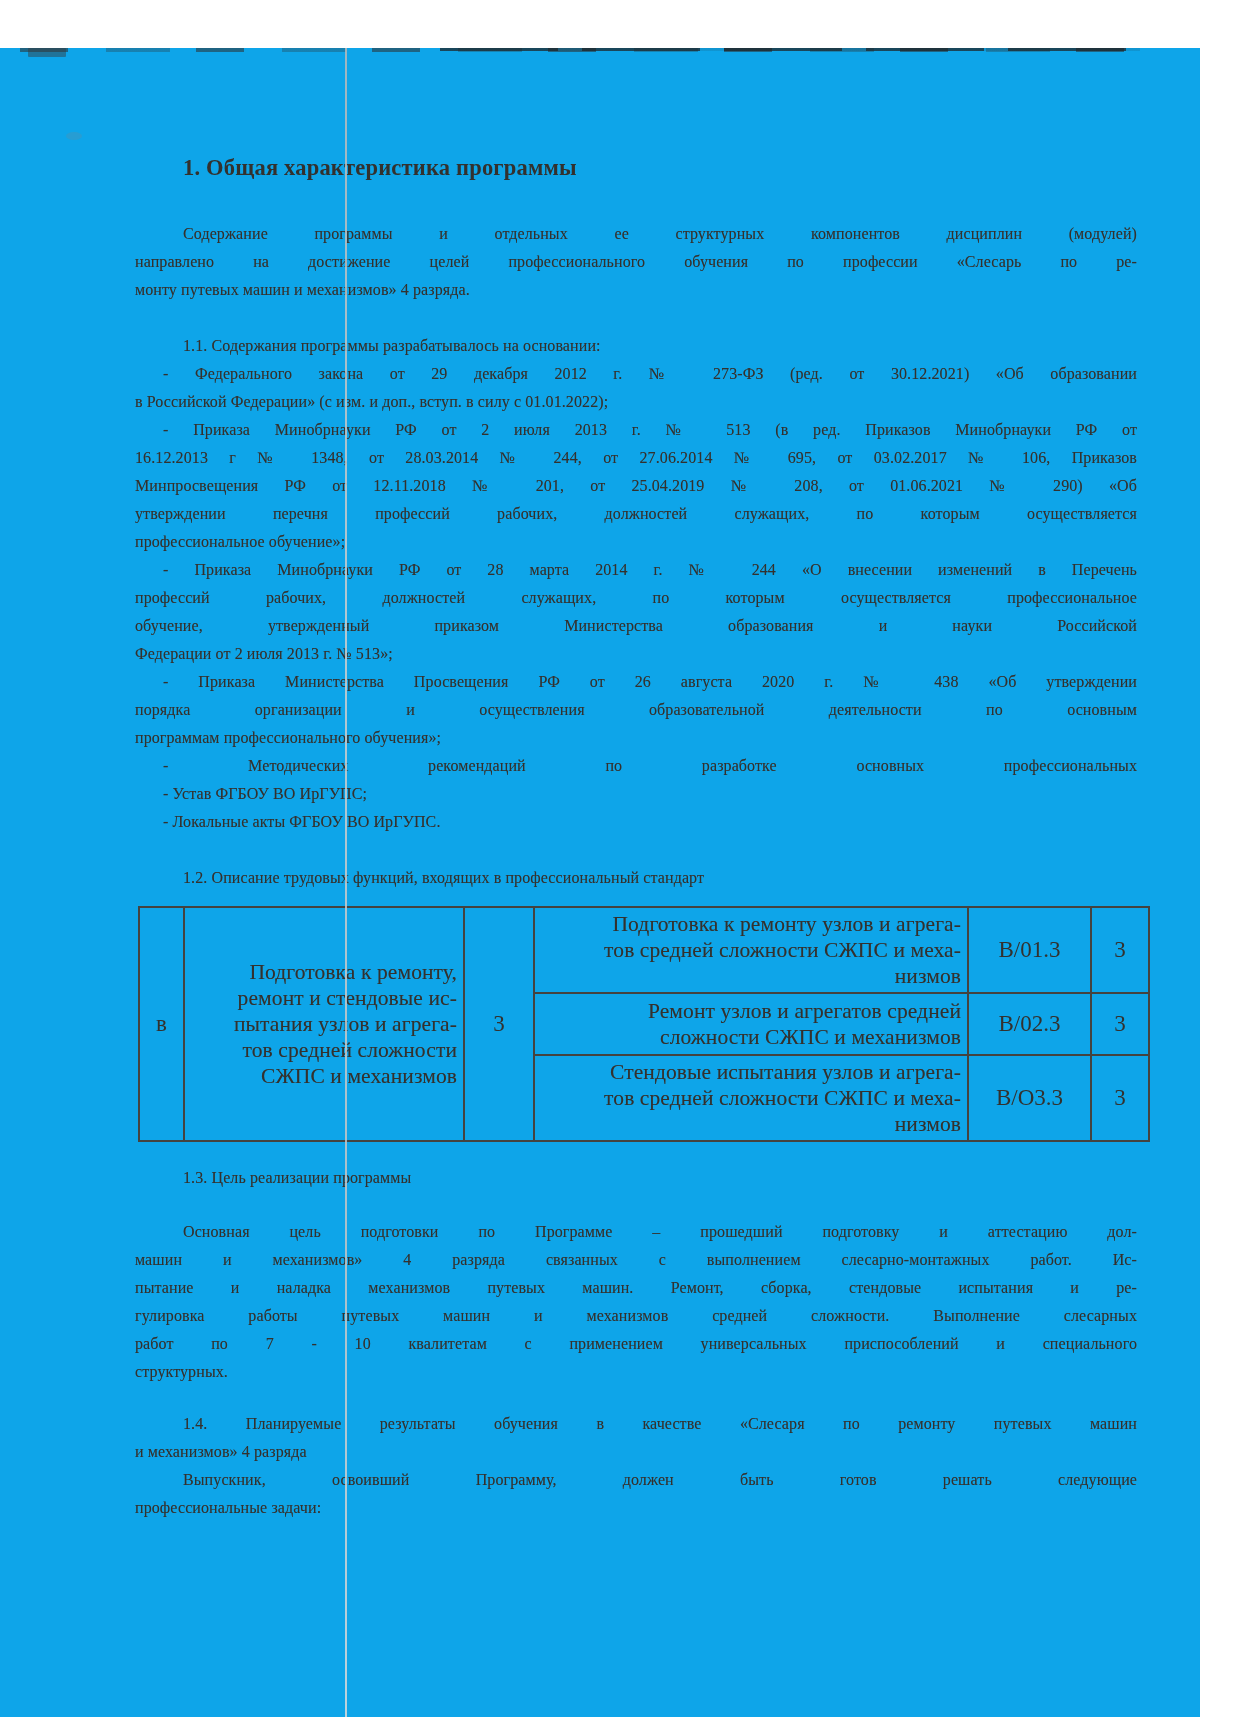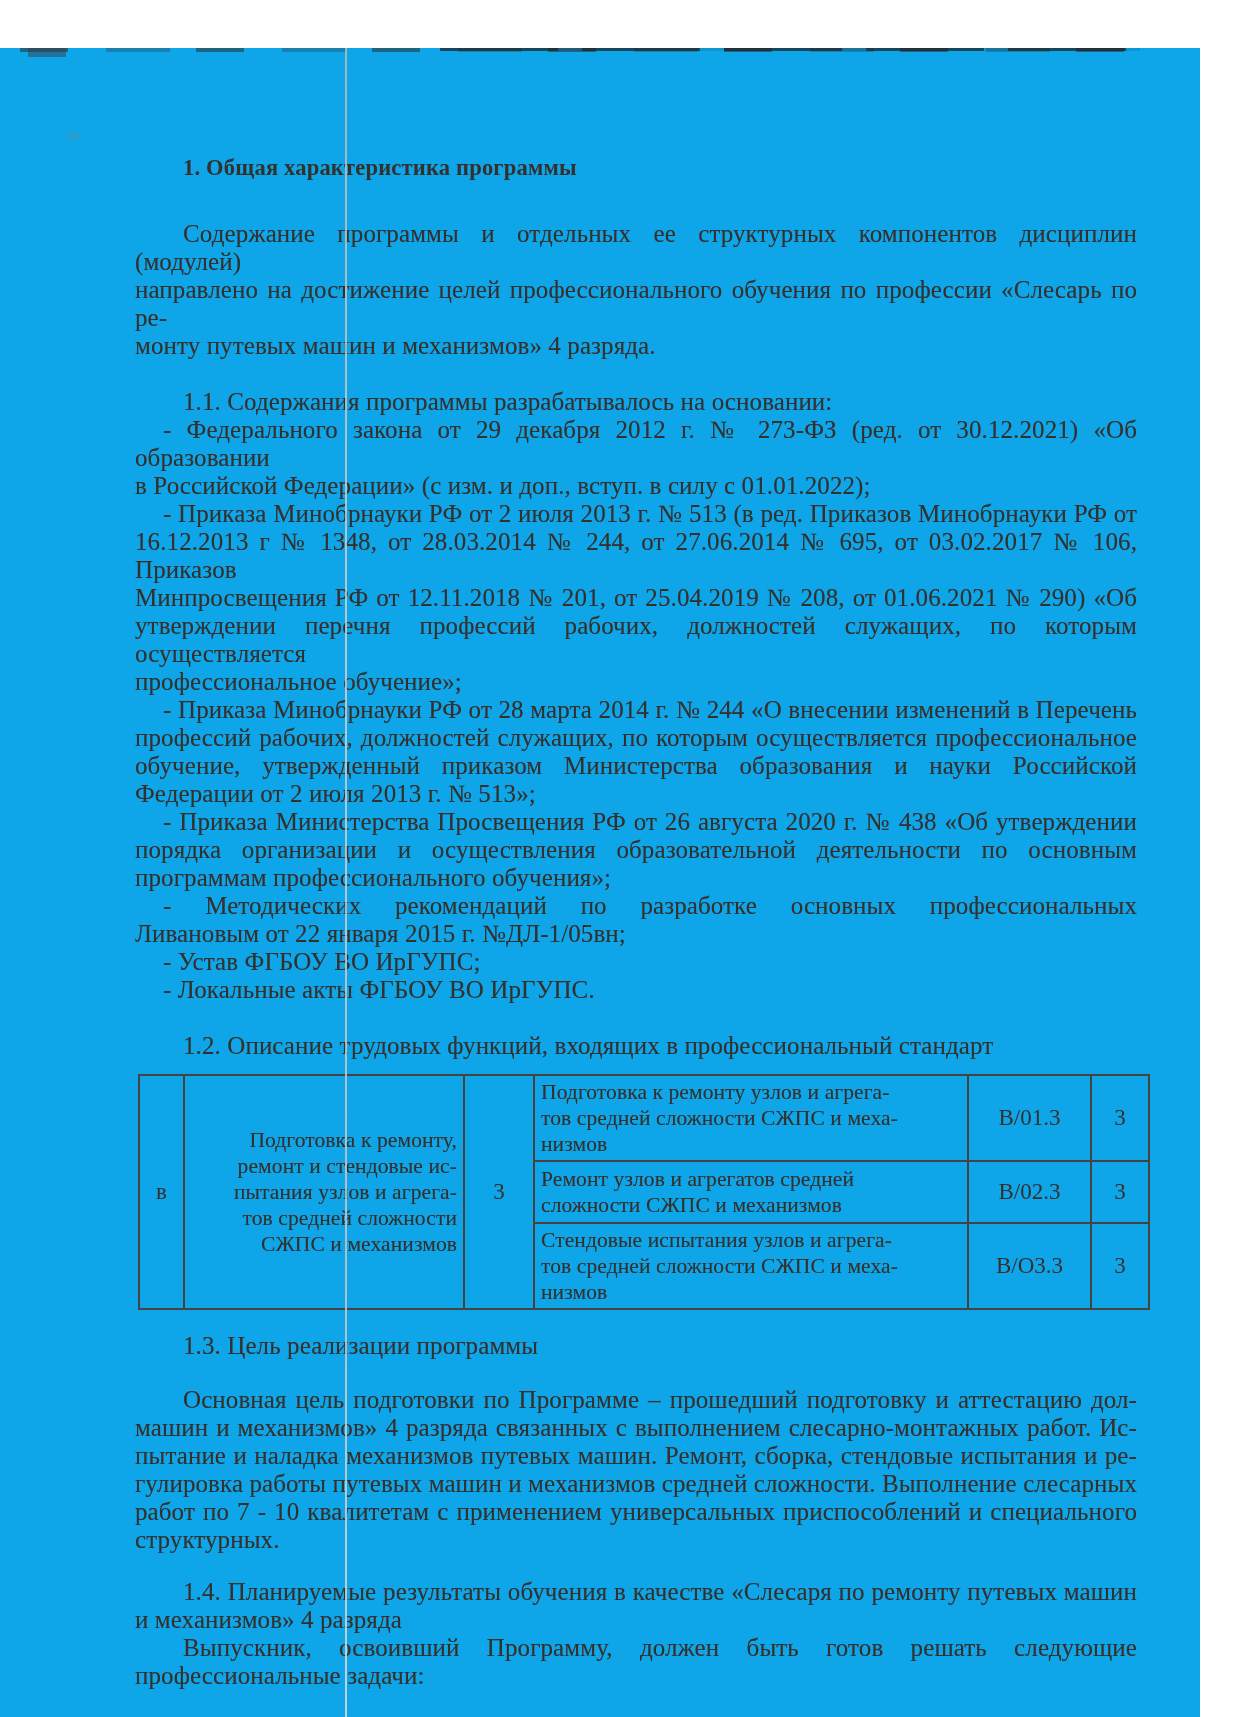--- a/index.html
+++ b/index.html
@@ -38,41 +38,41 @@
   .smudge {
     position:absolute; left:66px; top:84px; width:16px; height:8px;
     background:rgba(130,130,130,.22); border-radius:50%;
   }
   
   .content { position:absolute; left:135px; top:0; width:1002px; z-index:1; }
   .doc-title {
     margin:0; padding-top:106px; text-indent:48px;
     font-size:22.5px; font-weight:bold; line-height:28px; letter-spacing:.2px;
   }
-  .ln { font-size:25px; line-height:28px; letter-spacing:.1px;
+  .ln { font-size:16px; line-height:28px; letter-spacing:.1px;
         text-shadow:0 0 .5px rgba(70,68,64,.45); }
   .jl { text-align:justify; text-align-last:justify; }
   .para.indent-lg .ln:first-child { text-indent:48px; }
   .para.indent-sm .ln:first-child { text-indent:28px; }
   .sp-intro { margin-top:38px; }
   .sp-s11  { margin-top:28px; }
   .sp-s12  { margin-top:28px; }
   .sp-s13  { margin-top:22px; }
   .sp-s13p { margin-top:26px; }
   .sp-s14  { margin-top:24px; }
   
   .tf-table {
     border-collapse:collapse; table-layout:fixed;
     width:1010px; margin:14px 0 0 3px;
   }
   .tf-table td {
     border:2px solid #45433f; vertical-align:middle;
     padding:3px 6px;
   }
-  .tf-table .ln { font-size:21.5px; line-height:26px; }
+  .tf-table .ln { font-size:21.5px; line-height:26px;text-align:right; }
   .cell-letter, .cell-level, .cell-code, .cell-sublevel { text-align:center; }
   .cell-code, .cell-letter, .cell-level, .cell-sublevel { font-size:23px; }
   .cell-group .ln { text-align:right; }
   .cell-func { padding-left:9px; }
   .row-1 { height:84px; } .row-2 { height:62px; } .row-3 { height:80px; }
 </style>
 </head>
 <body>
 
 <div class="page">
@@ -115,21 +115,20 @@
         <div class="ln jl">обучение, утвержденный приказом Министерства образования и науки Российской</div>
         <div class="ln">Федерации от 2 июля 2013 г. № 513»;</div>
       </div>
     <div class="para indent-sm">
         <div class="ln jl">- Приказа Министерства Просвещения РФ от 26 августа 2020 г. № 438 «Об утверждении</div>
         <div class="ln jl">порядка организации и осуществления образовательной деятельности по основным</div>
         <div class="ln">программам профессионального обучения»;</div>
       </div>
     <div class="para indent-sm">
         <div class="ln jl">- Методических рекомендаций по разработке основных профессиональных</div>
-        <div class="ln">Ливановым от 22 января 2015 г. №ДЛ-1/05вн;</div>
       </div>
     <div class="para indent-sm">
         <div class="ln">- Устав ФГБОУ ВО ИрГУПС;</div>
       </div>
     <div class="para indent-sm">
         <div class="ln">- Локальные акты ФГБОУ ВО ИрГУПС.</div>
       </div>
 
     <div class="para indent-lg sp-s12">
         <div class="ln">1.2. Описание трудовых функций, входящих в профессиональный стандарт</div>

